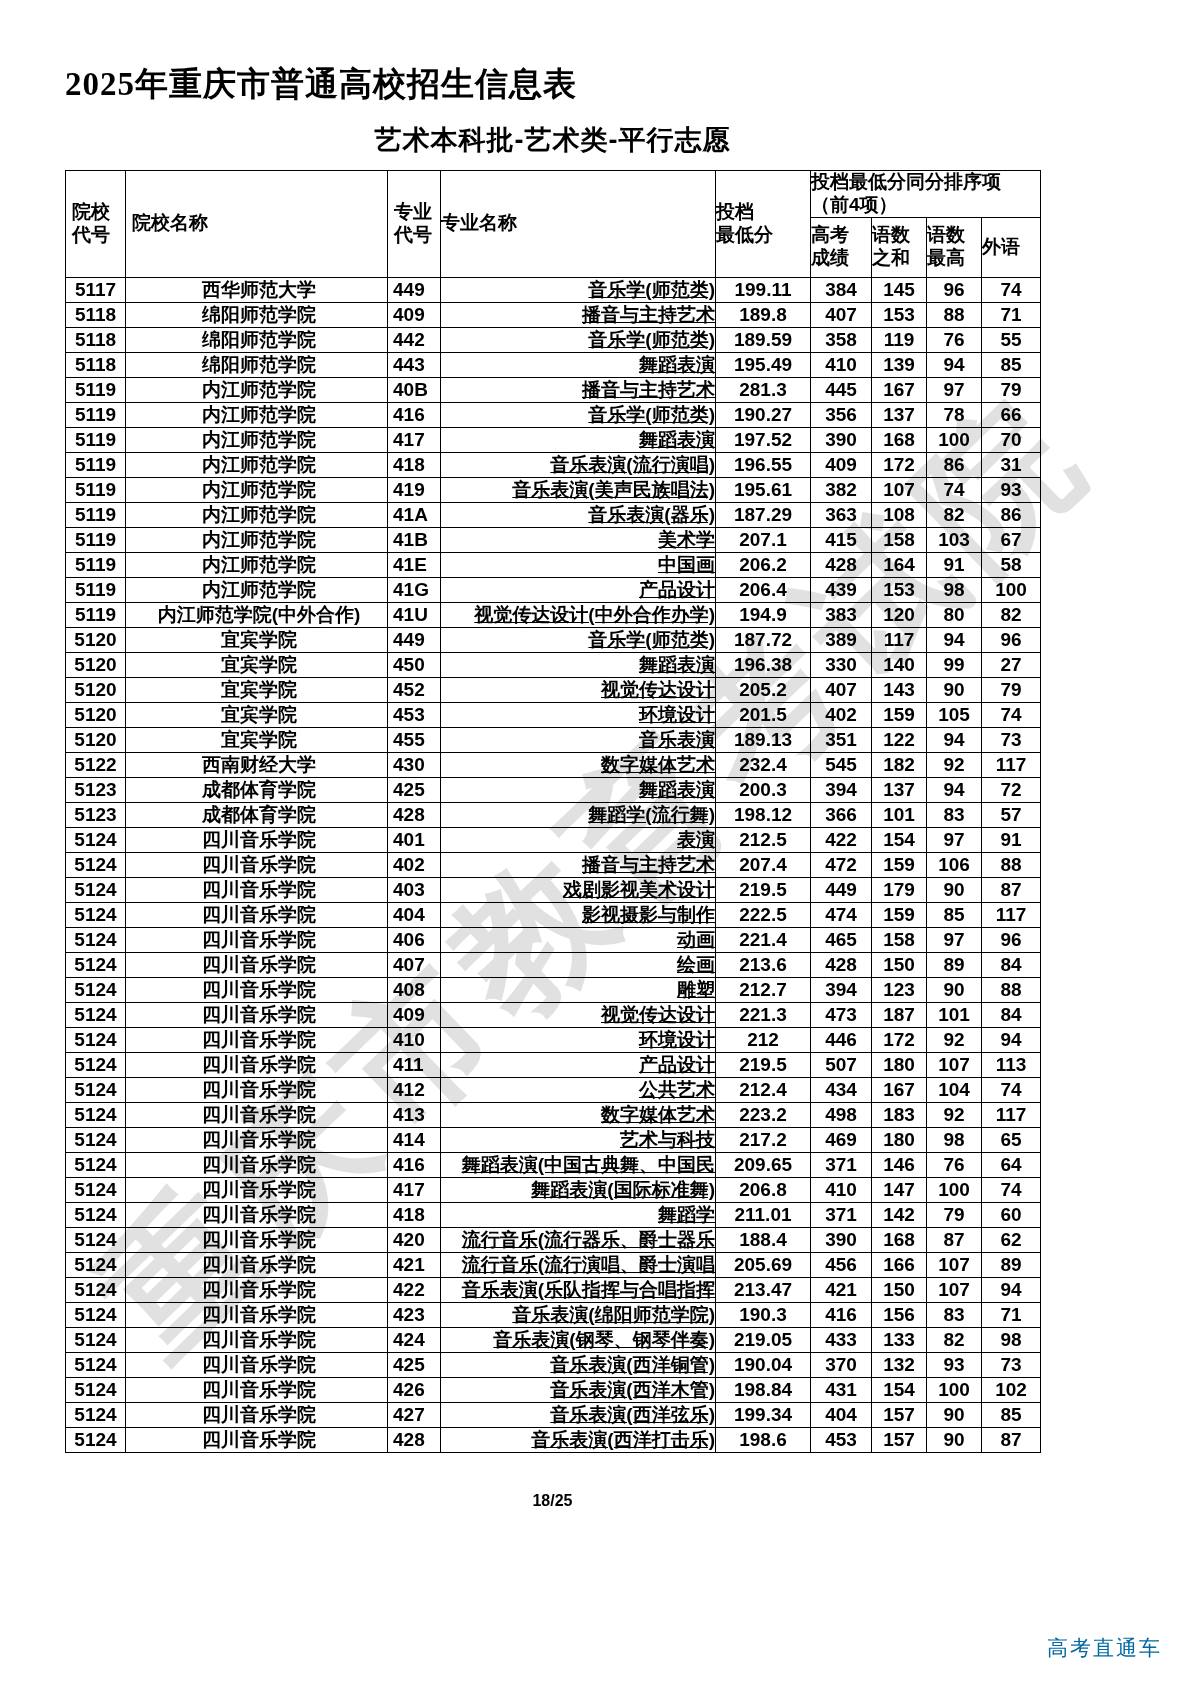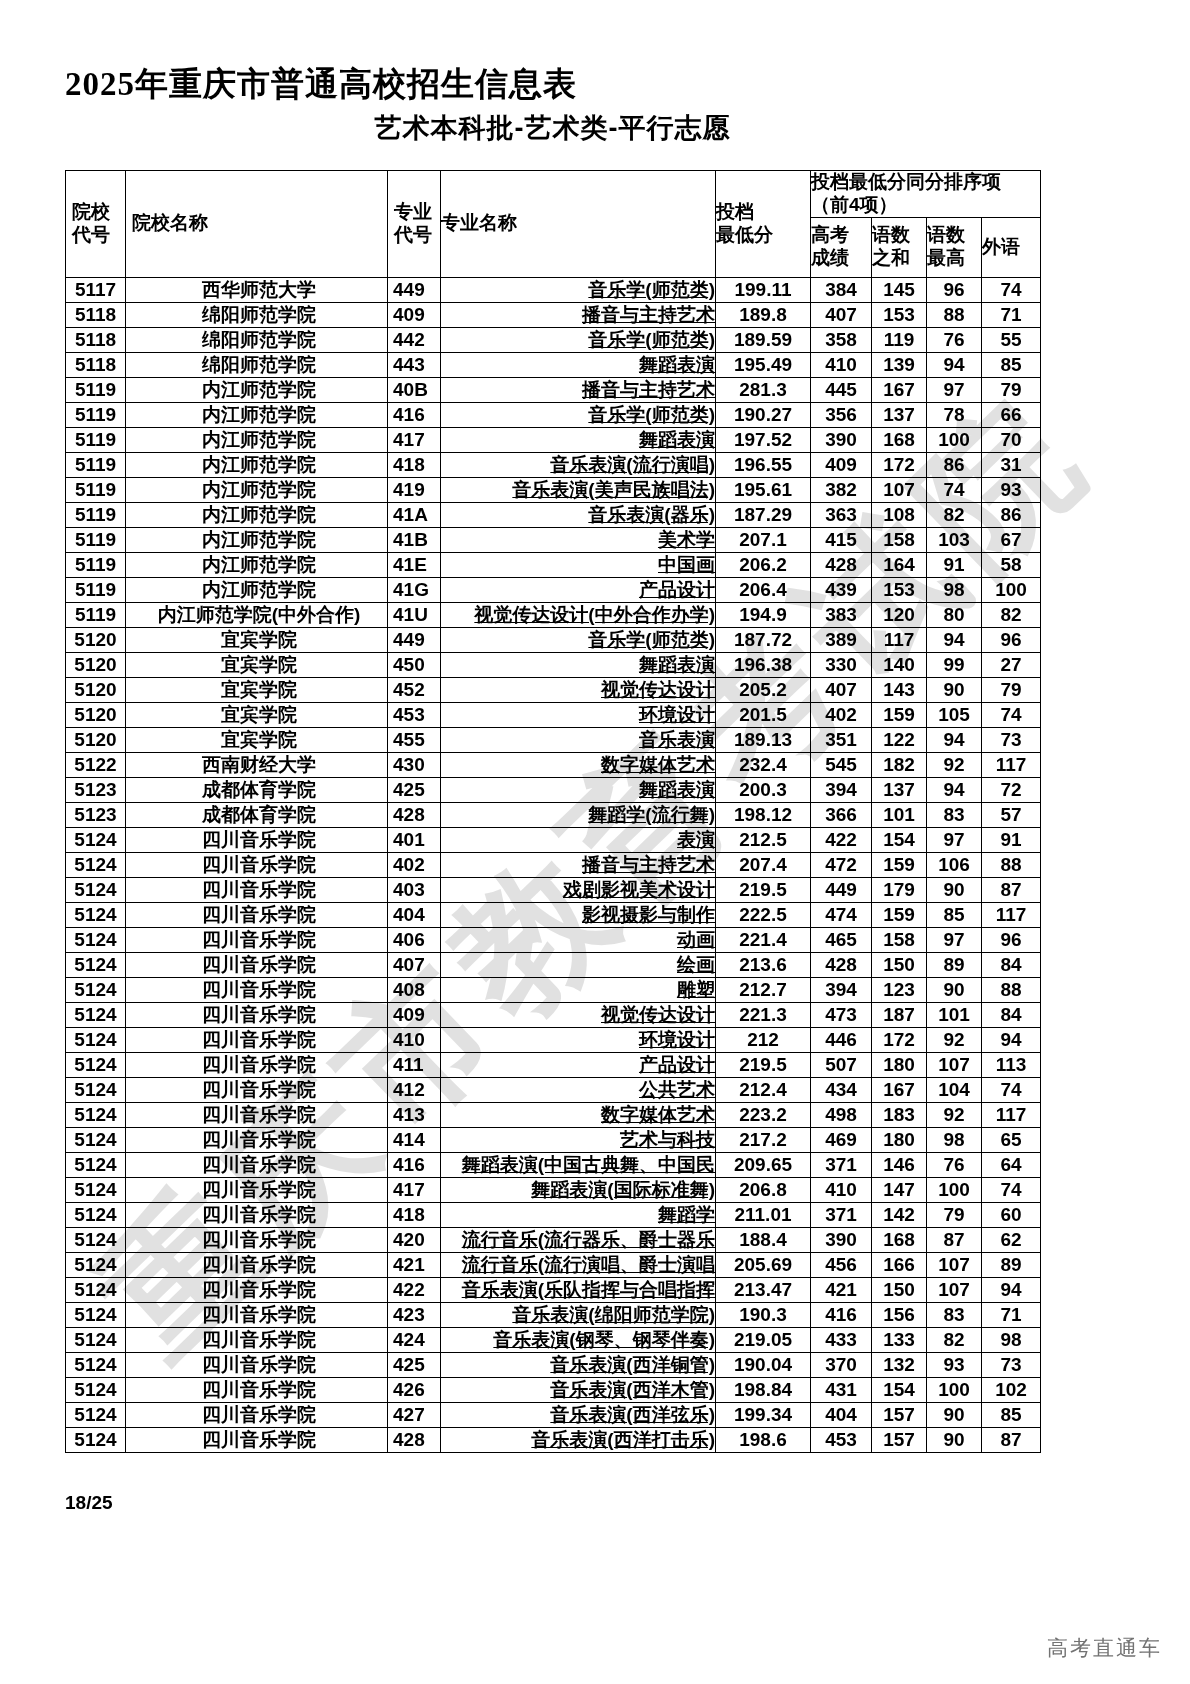--- a/index.html
+++ b/index.html
@@ -15,21 +15,21 @@
     position: absolute;
     top: 62px; left: 65px; width: 975px;
     font-size: 33px;
     font-weight: bold;
     letter-spacing: 1px;
     white-space: nowrap;
   }
   .title .year { font-family: "Liberation Serif", serif; font-weight: bold; }
   .subtitle {
     position: absolute;
-    top: 110px; left: 65px; width: 975px;
+    top: 122px; left: 65px; width: 975px;
     text-align: center;
     font-size: 27px;
     font-weight: bold;
     letter-spacing: 1px;
   }
   .watermark {
     position: absolute;
     top: 52%; left: 50%;
     transform: translate(-50%, -50%) rotate(-44deg);
     font-size: 148px;
@@ -76,30 +76,30 @@
   .data-table tbody td.c2 { text-align: left; padding-left: 5px; }
   .data-table tbody td.c3 { text-align: right; padding-left: 5px; text-decoration: underline; }
   .data-table tbody td.c4,
   .data-table tbody td.c5,
   .data-table tbody td.c6,
   .data-table tbody td.c7,
   .data-table tbody td.c8 { text-align: center; }
   .page-number {
     position: absolute;
     top: 1492px; left: 65px; width: 975px;
-    text-align: left;
-    font-size: 19px;
+    text-align: center;
+    font-size: 16px;
     font-weight: bold;
     z-index: 2;
   }
   .brand {
     position: absolute;
     right: 28px; bottom: 22px;
     font-size: 21px;
-    color: #737373;
+    color: #0369a1;
     letter-spacing: 2px;
     z-index: 2;
   }
 </style>
 </head>
 <body>
 
 <div class="watermark">重庆市教育考试院</div>
 
 <div class="title"><span class="year">2025</span><span>年重庆市普通高校招生信息表</span></div>

